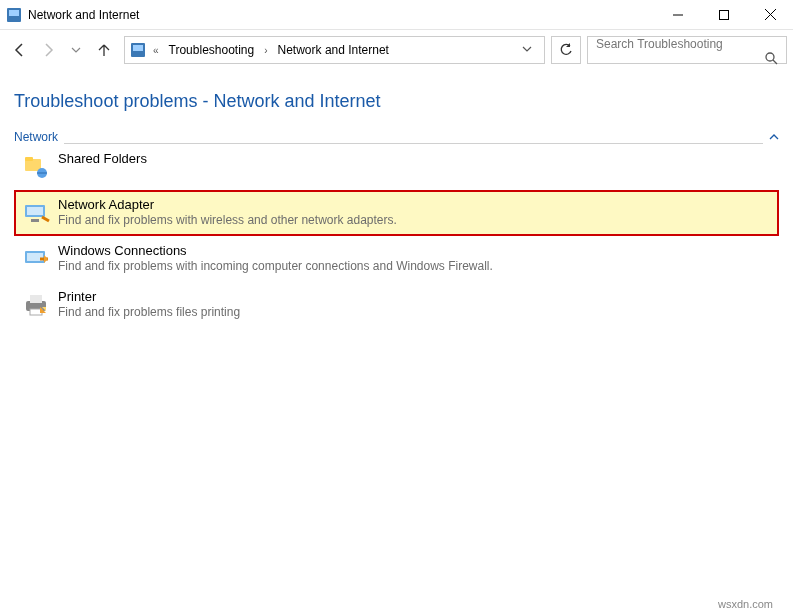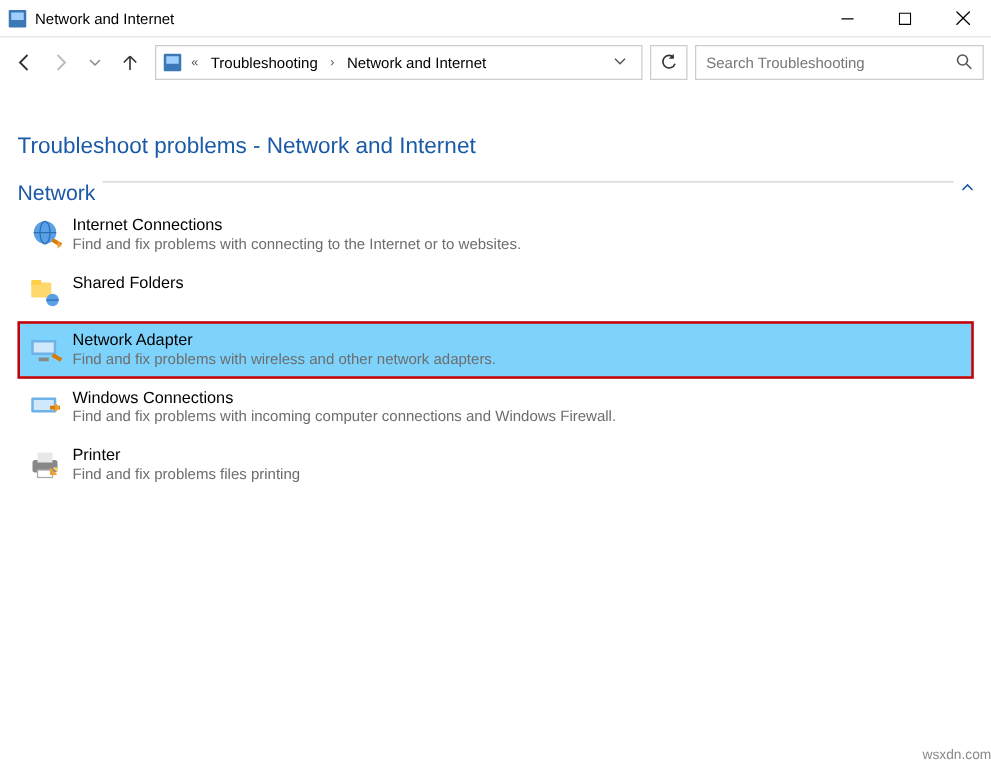--- a/index.html
+++ b/index.html
@@ -14,36 +14,36 @@
     
     .navbar { height:40px; display:flex; align-items:center; padding:0 6px; }
     .navbtn { width:28px; height:28px; display:flex; align-items:center; justify-content:center; color:#555; }
     .navbtn.disabled { color:#aaa; }
     .crumb-box { flex:1; display:flex; align-items:center; height:28px; border:1px solid #ccc; margin:0 6px; padding:0 4px; position:relative; }
     .crumb-box .ico { width:18px; height:18px; display:flex; align-items:center; justify-content:center; }
     .crumb-box .sep { color:#555; padding:0 6px; font-size:10px; }
     .crumb-box .crumb { font-size:12px; padding:2px 4px; }
     .crumb-drop { margin-left:auto; padding:0 8px; color:#555; font-size:10px; }
     .refreshbtn { width:30px; height:28px; border:1px solid #ccc; display:flex; align-items:center; justify-content:center; margin-right:6px; }
-    .searchbox { width:231px; height:28px; border:1px solid #ccc; display:flex; align-items:center; padding:0 8px; color:#777; position:relative; }
+    .searchbox { width:200px; height:28px; border:1px solid #ccc; display:flex; align-items:flex-start; padding:0 8px; color:#777; position:relative;flex-direction:column; }
     .searchbox .sicon { margin-left:auto; color:#555; }
     .searchtext { font-size:12px; }
     
     .content { padding:10px 14px; }
-    .page-title { color:#1a5aa8; font-size:18px; font-weight:400; margin:26px 0 18px 0; }
-    .section-head { display:flex; align-items:flex-start; color:#1a5aa8; font-size:17px; margin-top:6px; }
+    .page-title { color:#1a5aa8; font-size:18px; font-weight:400; margin:11px 0 18px 0; }
+    .section-head { display:flex; align-items:flex-end; color:#1a5aa8; font-size:12px; margin-top:6px; }
     .section-head .rule { flex:1; height:1px; background:#d0d0d0; margin:0 6px; }
     .section-head .chev { font-size:10px; color:#1a5aa8; }
     .item { display:flex; padding:5px 6px 5px 4px; border:2px solid transparent; }
-    .item.sel { background:#7dd3fc; border:2px solid #c00; }
+    .item.sel { background:#fef9c3; border:2px solid #c00; }
     .iticon { width:32px; height:32px; flex:none; display:flex; align-items:center; justify-content:center; }
     .ittext { margin-left:6px; }
     .ititle { font-size:13px; color:#000; line-height:16px; }
     .itdesc { font-size:12px; color:#6d6d6d; line-height:15px; }
-    .watermark { position:absolute; right:0; bottom:4px; font-size:11px; color:#888; }
+    .watermark { position:absolute; right:20px; bottom:4px; font-size:11px; color:#888; }
     
     .svgicon { display:block; }
   </style>
 </head>
 <body>
 
 <div class="titlebar">
   <span class="title-ico">
     <svg class="svgicon" width="16" height="16">
         <rect x="1" y="1" width="14" height="14" fill="#3b78b5" rx="1"></rect>
@@ -135,35 +135,20 @@
   <div class="section-head">
     <span>Network</span>
     <span class="rule"></span>
     <span class="chev">
       <svg width="10" height="10">
           <path d="M1 7 L5 3 L9 7" fill="none" stroke="#1a5aa8" stroke-width="1.3"></path>
         </svg>
     </span>
   </div>
 
-  <div class="item">
-    <span class="iticon">
-      <svg width="28" height="28">
-          <circle cx="14" cy="12" r="9" fill="#5aa0e6"></circle>
-          <ellipse cx="14" cy="12" rx="4" ry="9" fill="none" stroke="#2a6db0"></ellipse>
-          <line x1="5" y1="12" x2="23" y2="12" stroke="#2a6db0"></line>
-          <path d="M20 18 L27 22" stroke="#d97a00" stroke-width="3"></path>
-          <path d="M24 18 L27 22 L24 25" fill="#f0a030"></path>
-        </svg>
-    </span>
-    <div class="ittext">
-      <div class="ititle">Internet Connections</div>
-      <div class="itdesc">Find and fix problems with connecting to the Internet or to websites.</div>
-    </div>
-  </div>
 
   <div class="item">
     <span class="iticon">
       <svg width="28" height="28">
           <rect x="3" y="6" width="16" height="12" fill="#ffd86b" rx="1"></rect>
           <rect x="3" y="4" width="8" height="4" fill="#ffcf4a" rx="1"></rect>
           <circle cx="20" cy="20" r="5" fill="#5aa0e6"></circle>
           <line x1="15" y1="20" x2="25" y2="20" stroke="#2a6db0"></line>
         </svg>
     </span>

